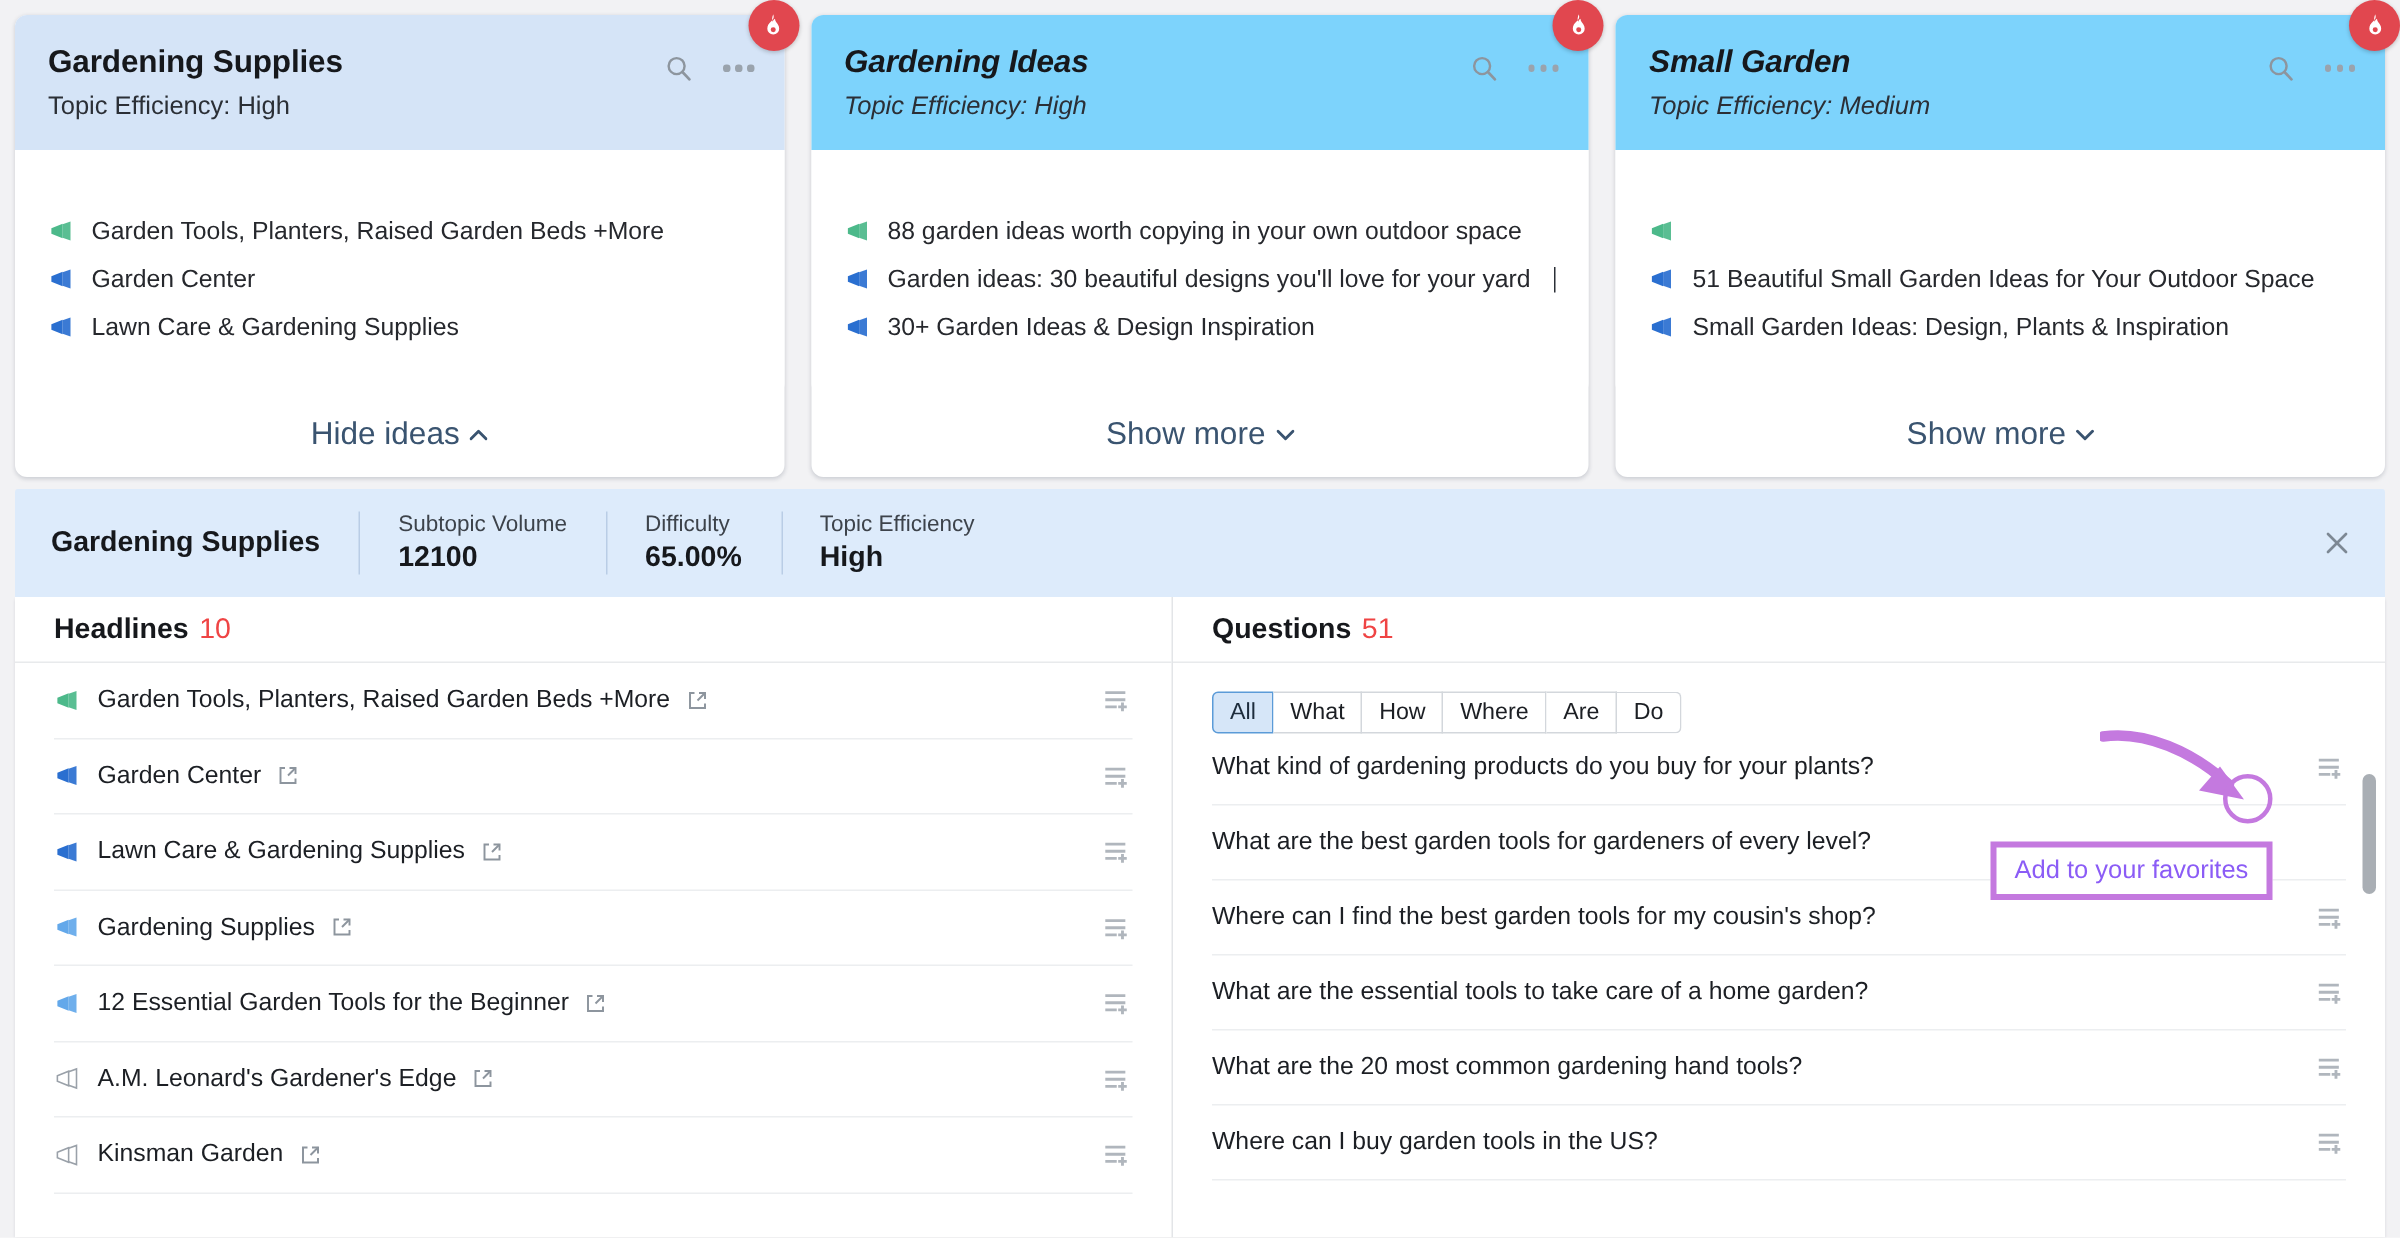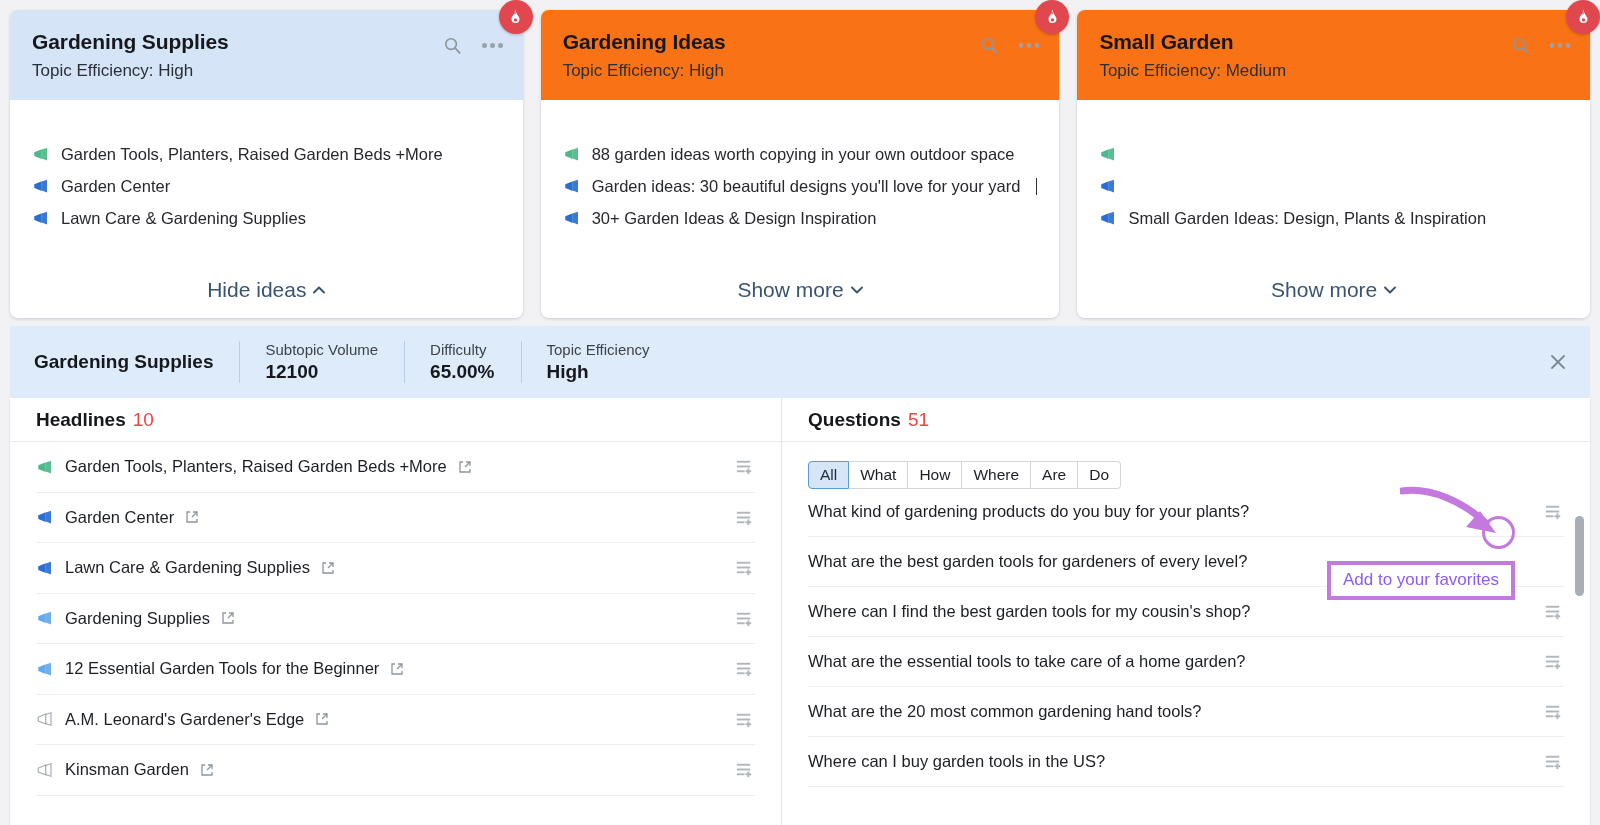--- a/index.html
+++ b/index.html
@@ -28,21 +28,21 @@
     flex-direction: column;
     overflow: visible;
   }
   .card-header {
     border-radius: 8px 8px 0 0;
     padding: 20px 22px 14px 22px;
     position: relative;
     height: 90px;
   }
   .card.variant-strong .card-header { background: #d5e4f7; }
-  .card.variant-light  .card-header { background: #f97316; }
+  .card.variant-light  .card-header { background: #7dd3fc; font-style: italic; }
   .card-title {
     font-size: 21px;
     font-weight: bold;
     color: #16181c;
     letter-spacing: -0.1px;
   }
   .card-sub {
     font-size: 17px;
     color: #2b2f36;
     margin-top: 7px;
@@ -407,20 +407,21 @@
           <svg class="mega" viewBox="0 0 24 24">
               <path d="M3 9.5 L13 5.5 L13 18.5 L3 14.5 Z" fill="#4cb98a"></path>
               <path d="M13 6 L20 3.5 L20 20.5 L13 18 Z" fill="#4cb98a" opacity=".92"></path>
             </svg>
         </div>
         <div class="idea-row">
           <svg class="mega" viewBox="0 0 24 24">
               <path d="M3 9.5 L13 5.5 L13 18.5 L3 14.5 Z" fill="#2a6fd0"></path>
               <path d="M13 6 L20 3.5 L20 20.5 L13 18 Z" fill="#2a6fd0" opacity=".92"></path>
             </svg>
+          <span>51 Beautiful Small Garden Ideas for Your Outdoor Space</span>
         </div>
         <div class="idea-row">
           <svg class="mega" viewBox="0 0 24 24">
               <path d="M3 9.5 L13 5.5 L13 18.5 L3 14.5 Z" fill="#2a6fd0"></path>
               <path d="M13 6 L20 3.5 L20 20.5 L13 18 Z" fill="#2a6fd0" opacity=".92"></path>
             </svg>
           <span>Small Garden Ideas: Design, Plants &amp; Inspiration</span>
         </div>
       </div>
       <div class="card-foot">

